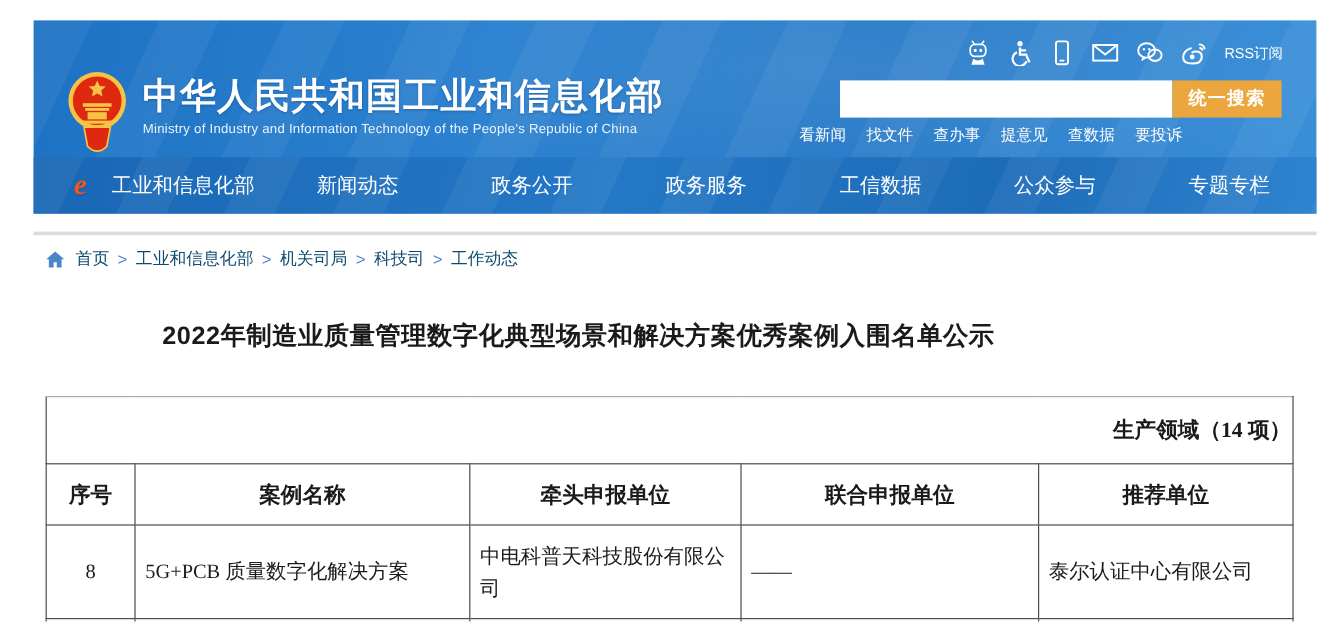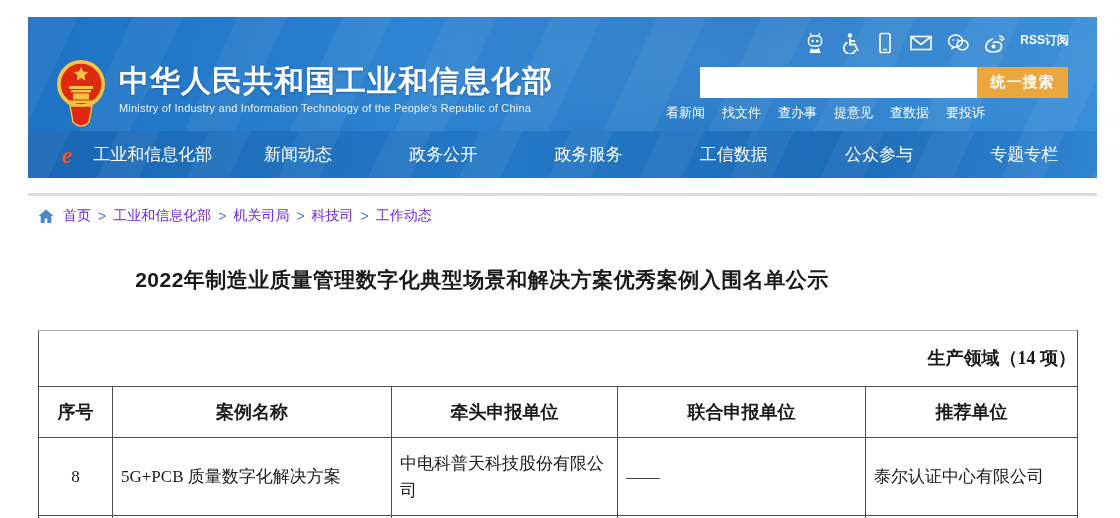--- a/index.html
+++ b/index.html
@@ -36,21 +36,21 @@
     text-shadow: 0 1px 2px rgba(0,40,90,0.35);
   }
   .site-subtitle {
     font-size: 11px; margin-top: 3px; letter-spacing: 0.2px;
     color: #eaf3fc; white-space: nowrap;
   }
 
   .header-right { position: absolute; right: 8px; top: 0; width: 400px; }
   .icon-row {
     position: absolute; top: 15px; right: 20px;
-    display: flex; gap: 13px; height: 24px; font-weight: bold;
+    display: flex; align-items: center; gap: 13px; height: 24px;
   }
   .icon-row svg { display: block; }
   .rss-label { font-size: 12px; color: #ffffff; white-space: nowrap; cursor: pointer; }
 
   .search-row {
     position: absolute; top: 50px; right: 21px;
     display: flex; width: 368px; height: 31px;
   }
   .search-input {
     flex: 1; border: none; outline: none;
@@ -97,21 +97,21 @@
     width: 1069px; height: 3px; background: #dcdcdc;
   }
 
   
   .breadcrumb {
     position: absolute; left: 38px; top: 207px;
     display: flex; align-items: center; gap: 7px;
     color: #4a86c9; font-size: 14px;
   }
   .breadcrumb .home-icon { margin-right: 2px; display: block; }
-  .crumb { color: #6d28d9; cursor: pointer; white-space: nowrap; }
+  .crumb { color: #0c4a6e; cursor: pointer; white-space: nowrap; }
   .crumb-sep { color: #4a86c9; }
 
   
   .page-title {
     position: absolute; left: 0; top: 266px; width: 964px;
     margin: 0; text-align: center;
     font-size: 21px; font-weight: bold; color: #1a1a1a;
     font-family: "Liberation Sans", sans-serif;
     letter-spacing: 0.5px;
   }

